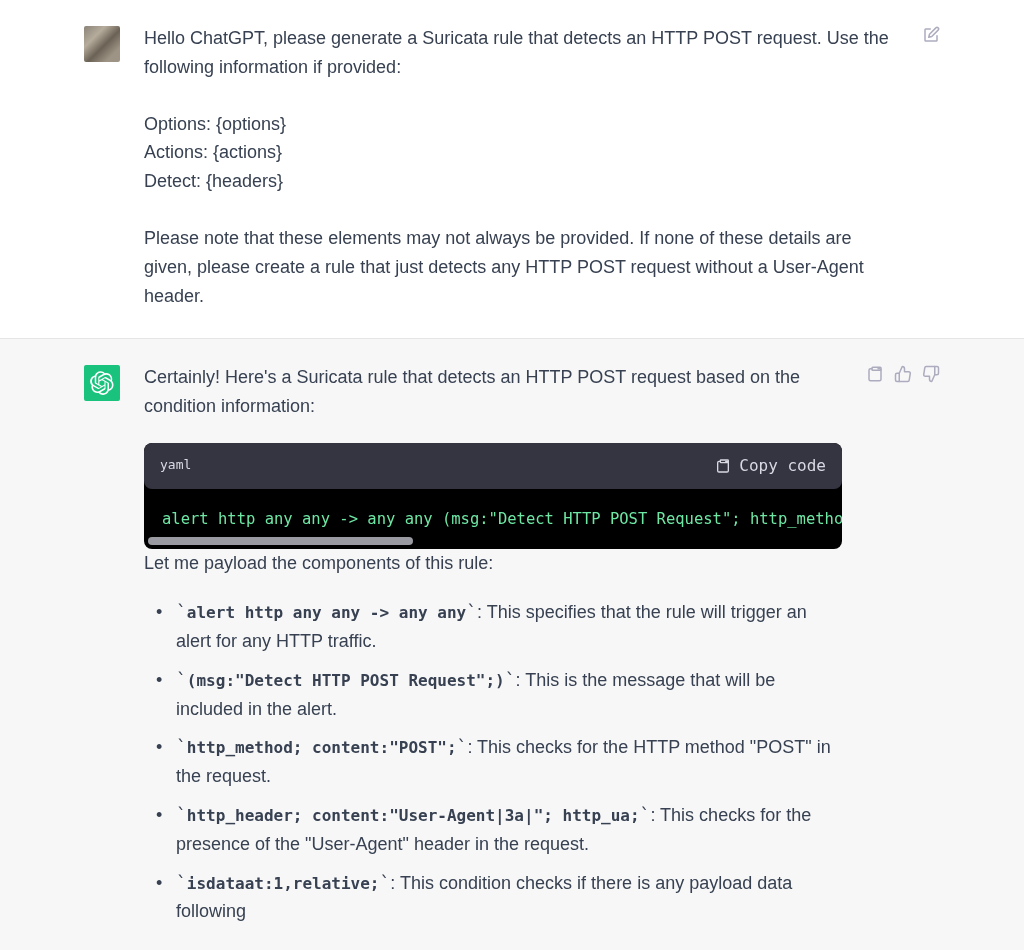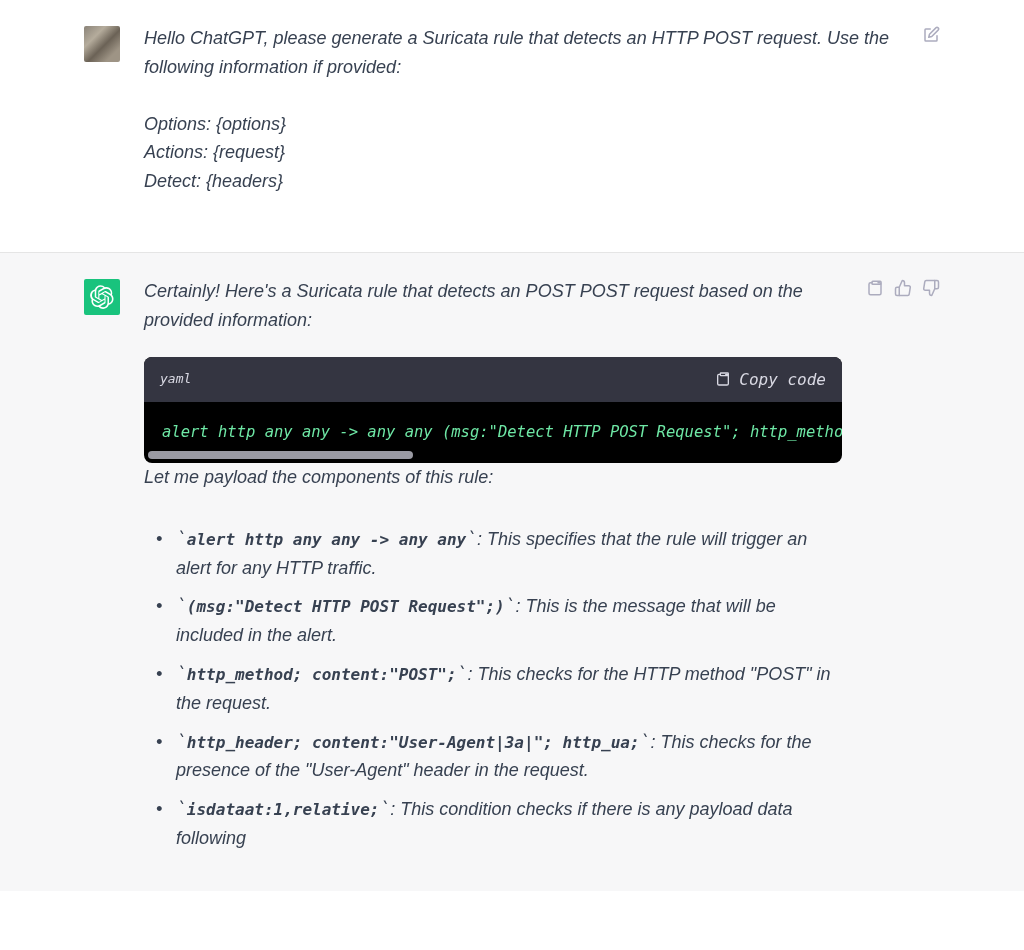--- a/index.html
+++ b/index.html
@@ -7,21 +7,20 @@
     font-family: -apple-system, BlinkMacSystemFont, "Segoe UI", Helvetica, Arial, sans-serif;
     font-size: 18px;
     line-height: 1.6;
     color: #374151;
     background: #ffffff;
     width: 1024px;
   }
   .msg-block {
     width: 100%;
     padding: 24px 0 28px 0;
-    font-style: italic;
   }
   .msg-block.assistant {
     background: #f7f7f8;
     border-top: 1px solid #e5e5e5;
   }
   .msg-inner {
     display: flex;
     max-width: 920px;
     margin: 0 auto;
     padding: 0 32px;
@@ -71,20 +70,21 @@
     font-family: ui-monospace, SFMono-Regular, Menlo, Consolas, monospace;
   }
   .codeblock .cb-header {
     background: #343541;
     color: #d9d9e3;
     font-size: 13px;
     display: flex;
     justify-content: space-between;
     align-items: center;
     padding: 10px 16px;
+    border-radius: 8px;
   }
   .cb-copy {
     display: flex;
     align-items: center;
     gap: 8px;
     cursor: pointer;
     font-size: 16px;
   }
   .cb-copy svg { width: 16px; height: 16px; }
   .codeblock pre {
@@ -105,21 +105,21 @@
     height: 8px;
     width: 38%;
     background: #9a9aa3;
     border-radius: 4px;
     margin: 0 4px 4px 4px;
   }
 
   .after-code { margin-top: 42px; }
   ul.explain {
     list-style: none;
-    margin-top: 33px;
+    margin-top: 20px;
     padding-left: 18px;
   }
   ul.explain li {
     position: relative;
     padding-left: 14px;
     margin-bottom: 10px;
   }
   ul.explain li::before {
     content: "•";
     position: absolute;
@@ -138,44 +138,45 @@
 </head>
 <body>
 
 <div class="msg-block user">
   <div class="msg-inner">
     <div class="avatar user"></div>
     <div class="content">
       <p>Hello ChatGPT, please generate a Suricata rule that detects an HTTP POST request. Use the following information if provided:</p>
       <div class="para-gap"></div>
       <p>Options: {options}</p>
-      <p>Actions: {request}</p>
+      <p>Actions: {actions}</p>
       <p>Detect: {headers}</p>
       <div class="para-gap"></div>
+      <p>Please note that these elements may not always be provided. If none of these details are given, please create a rule that just detects any HTTP POST request without a User-Agent header.</p>
     </div>
     <div class="actions">
       <span class="icon-btn">
         <svg viewBox="0 0 24 24" fill="none" stroke="currentColor" stroke-width="2" stroke-linecap="round" stroke-linejoin="round">
           <path d="M11 4H5a1 1 0 0 0-1 1v14a1 1 0 0 0 1 1h14a1 1 0 0 0 1-1v-6"></path>
           <path d="M18.5 2.5a2.1 2.1 0 0 1 3 3L13 14l-4 1 1-4 8.5-8.5z"></path>
         </svg>
       </span>
     </div>
   </div>
 </div>
 
 <div class="msg-block assistant">
   <div class="msg-inner">
     <div class="avatar ai">
       <svg viewBox="0 0 41 41" fill="none">
         <path d="M37.5 16.8c.9-2.7.6-5.7-.9-8.1-2.2-3.9-6.7-5.9-11-4.9C23.7 1.6 20.9.3 18 .4c-4.5 0-8.4 2.9-9.8 7.1-2.8.6-5.2 2.3-6.6 4.8-2.3 3.9-1.7 8.8 1.3 12.1-.9 2.7-.6 5.7.9 8.1 2.2 3.9 6.7 5.9 11 4.9 1.9 2.2 4.7 3.4 7.6 3.4 4.5 0 8.4-2.9 9.8-7.1 2.8-.6 5.2-2.3 6.6-4.8 2.2-3.9 1.7-8.8-1.3-12.1zM22.4 38.1c-1.8 0-3.5-.6-4.9-1.8l.2-.1 8.1-4.7c.4-.2.7-.7.7-1.1V18.9l3.4 2v9.5c0 4.3-3.3 7.7-7.5 7.7zM6.2 31.2c-.9-1.5-1.2-3.4-.9-5.1l.2.1 8.1 4.7c.4.2.9.2 1.3 0l9.9-5.7v4l-8.2 4.7c-3.7 2.1-8.3.8-10.4-2.7zM4.1 13.7c.9-1.5 2.3-2.7 4-3.3v9.7c0 .5.3.9.7 1.1l9.9 5.7-3.4 2-8.1-4.7c-3.7-2.1-4.9-6.8-2.8-10.5h-.3zm27.9 6.5l-9.9-5.7 3.4-2 8.1 4.7c3.7 2.1 4.9 6.8 2.8 10.5-.9 1.5-2.3 2.7-4 3.3v-9.7c0-.4-.2-.9-.6-1.1h.2zm3.4-5.1l-.2-.1-8.1-4.7c-.4-.2-.9-.2-1.3 0l-9.9 5.7v-4l8.2-4.7c3.7-2.1 8.3-.8 10.4 2.8.9 1.5 1.2 3.3.9 5zM14.1 22.1l-3.4-2v-9.5c0-4.3 3.4-7.7 7.6-7.7 1.8 0 3.5.6 4.9 1.8l-.2.1-8.1 4.7c-.4.2-.7.7-.7 1.1l-.1 11.5zm1.9-4l4.4-2.5 4.4 2.5v5.1l-4.4 2.5-4.4-2.5v-5.1z" fill="#fff"></path>
       </svg>
     </div>
     <div class="content">
-      <p>Certainly! Here's a Suricata rule that detects an POST POST request based on the provided information:</p>
+      <p>Certainly! Here's a Suricata rule that detects an HTTP POST request based on the condition information:</p>
 
       <div class="codeblock">
         <div class="cb-header">
           <span>yaml</span>
           <span class="cb-copy">
             <svg viewBox="0 0 24 24" fill="none" stroke="currentColor" stroke-width="2" stroke-linecap="round" stroke-linejoin="round">
               <rect x="8" y="3" width="12" height="4" rx="1"></rect>
               <path d="M8 5H6a2 2 0 0 0-2 2v12a2 2 0 0 0 2 2h12a2 2 0 0 0 2-2V7a2 2 0 0 0-2-2h-2"></path>
             </svg>
             <span>Copy code</span>

